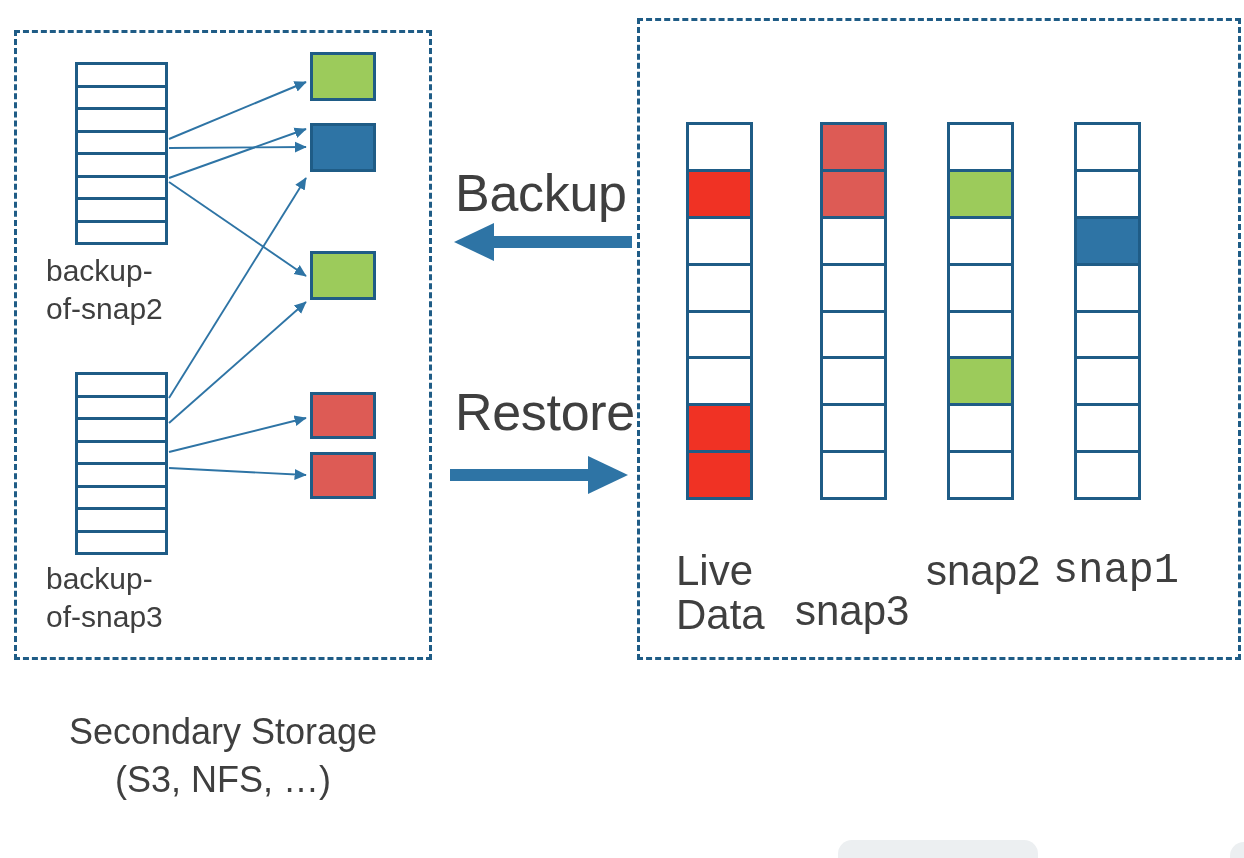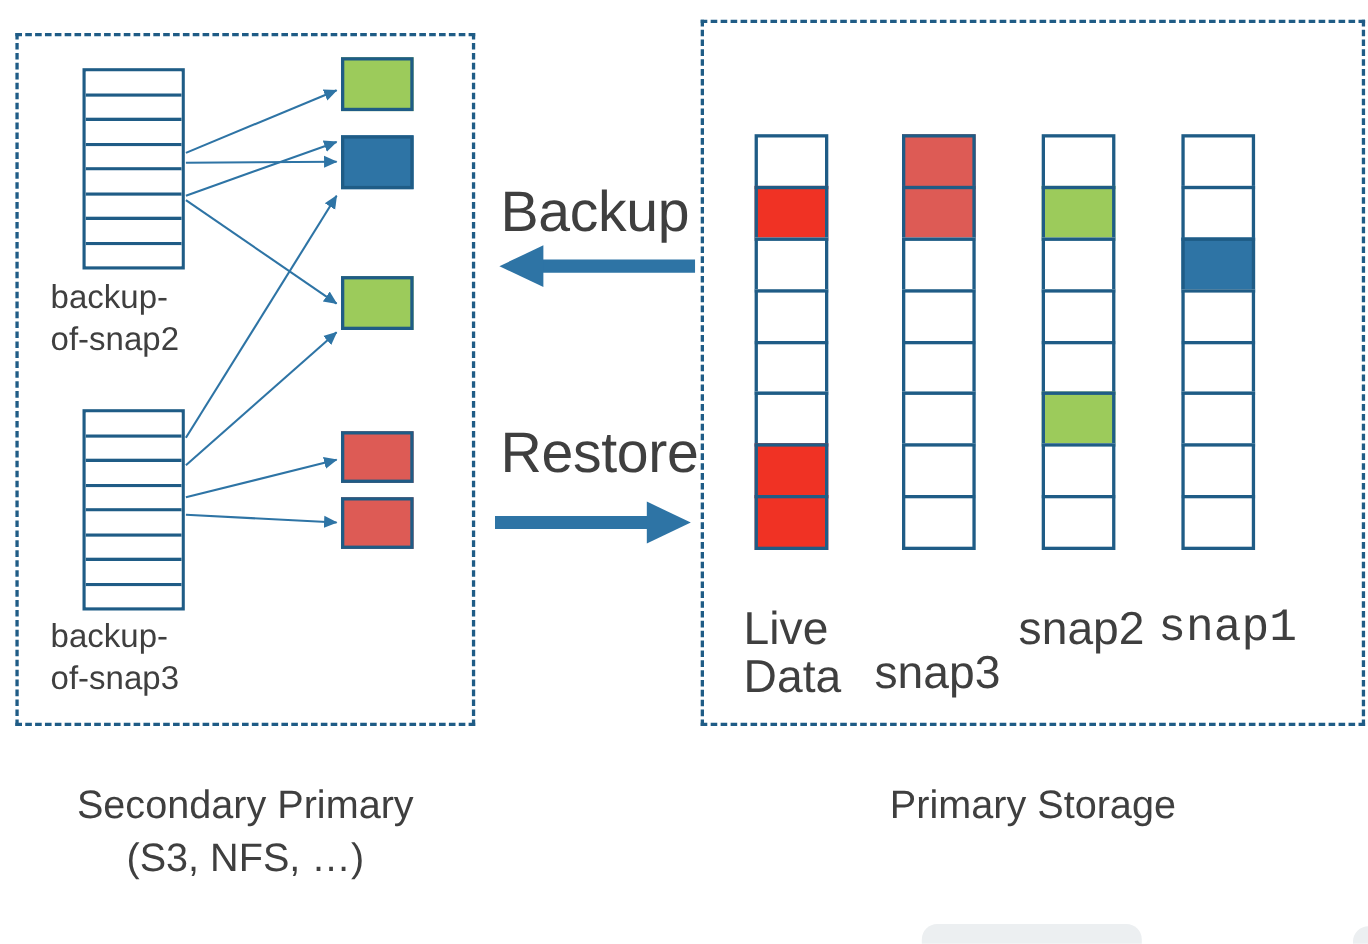--- a/index.html
+++ b/index.html
@@ -258,20 +258,19 @@
     <div class="cell"></div>
     <div class="cell" style="background:#2E74A5;"></div>
     <div class="cell"></div>
     <div class="cell"></div>
     <div class="cell"></div>
     <div class="cell"></div>
     <div class="cell"></div>
   </div>
   <div class="col-label" style="left:1053px; top:549px;font-family:Liberation Mono, monospace;">snap1</div>
 
-  <div class="caption" style="left:23px; top:708px; width:400px;">Secondary Primary
+  <div class="caption" style="left:23px; top:708px; width:400px;">Secondary Storage
 (S3, NFS, …)</div>
-  <div class="caption" style="left:637px; top:708px; width:604px;">Primary Storage</div>
 
   <div id="bottom-artifact-1"></div>
   <div id="bottom-artifact-2"></div>
 
 </div>
 
 </body></html>

